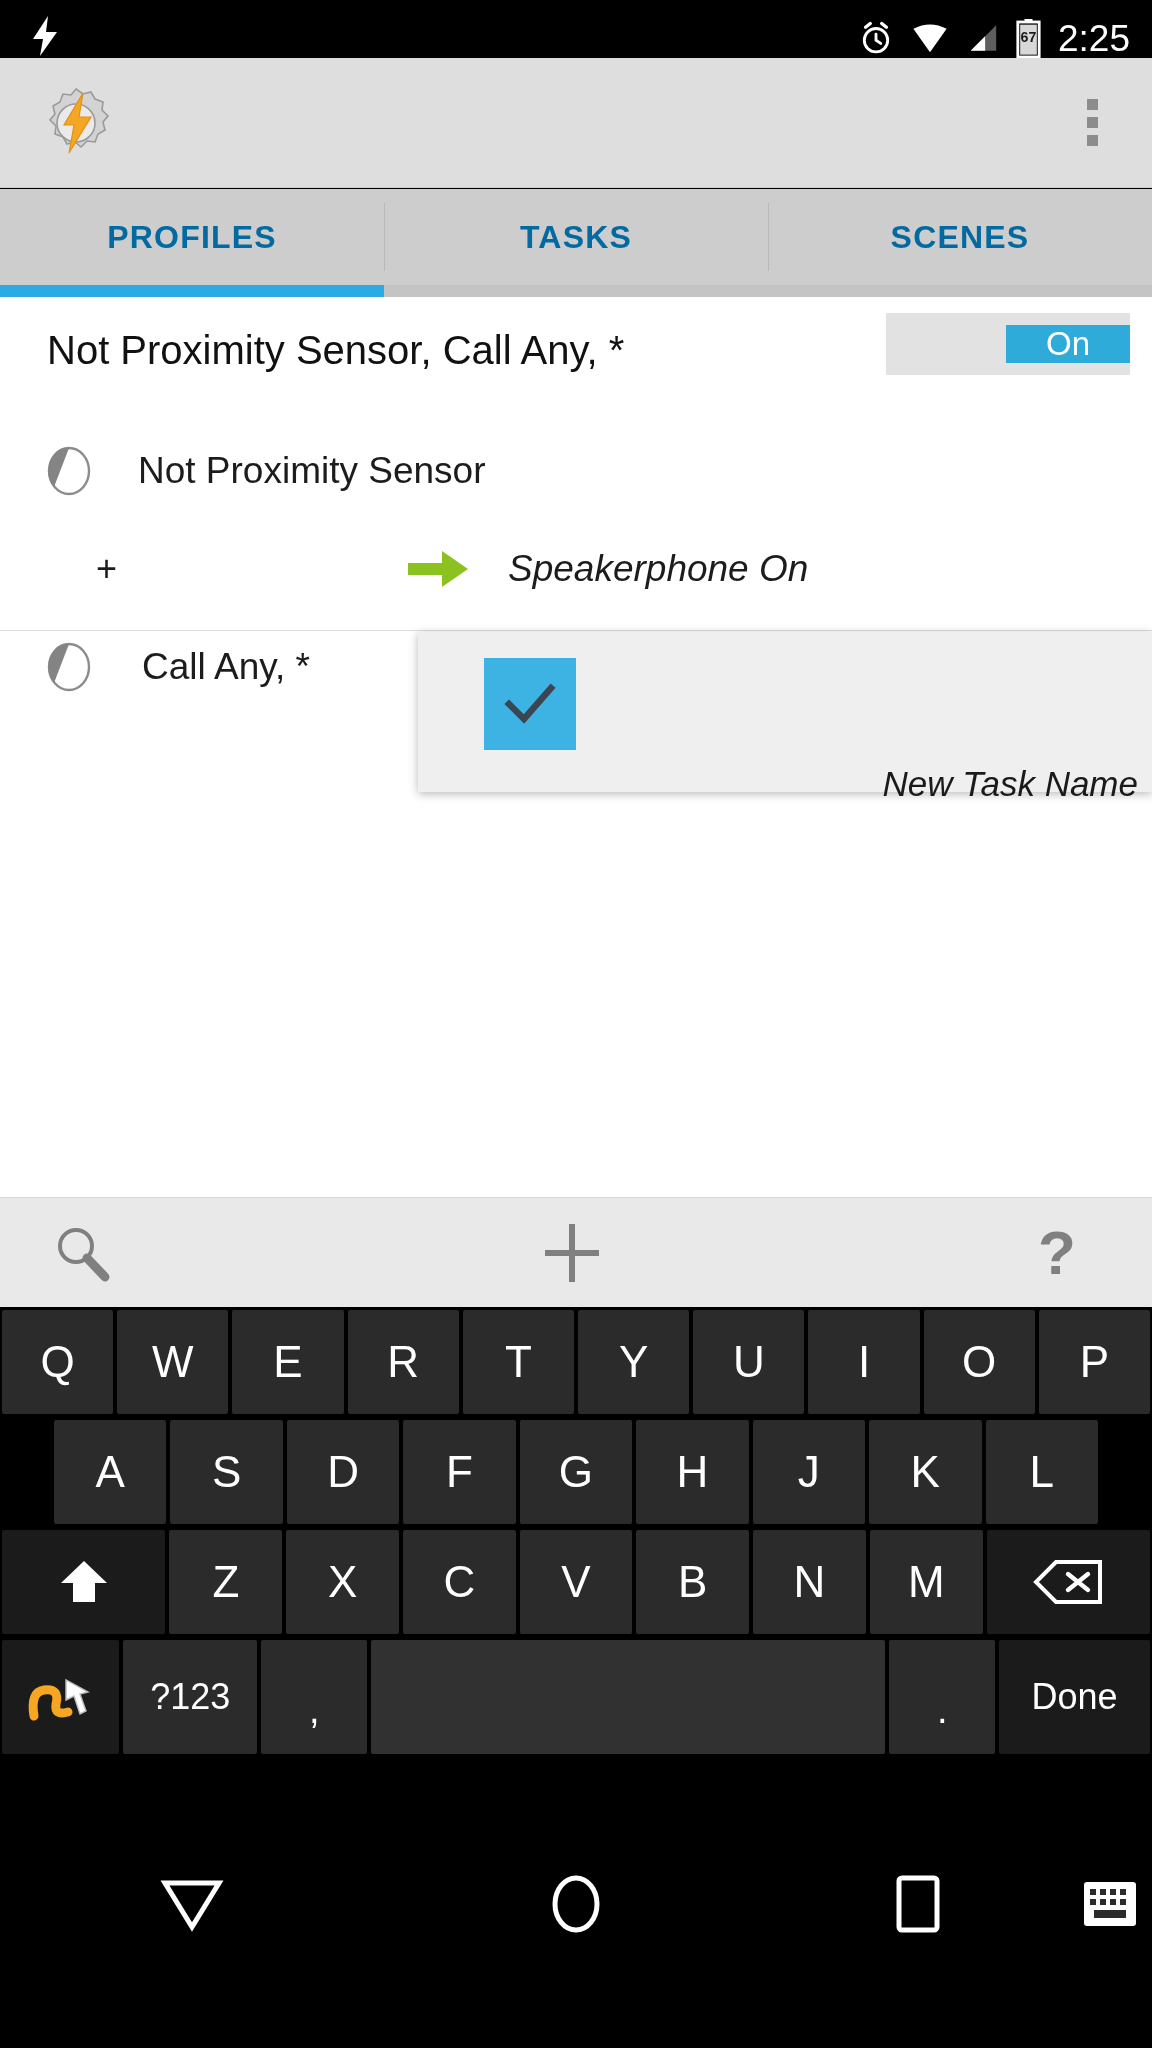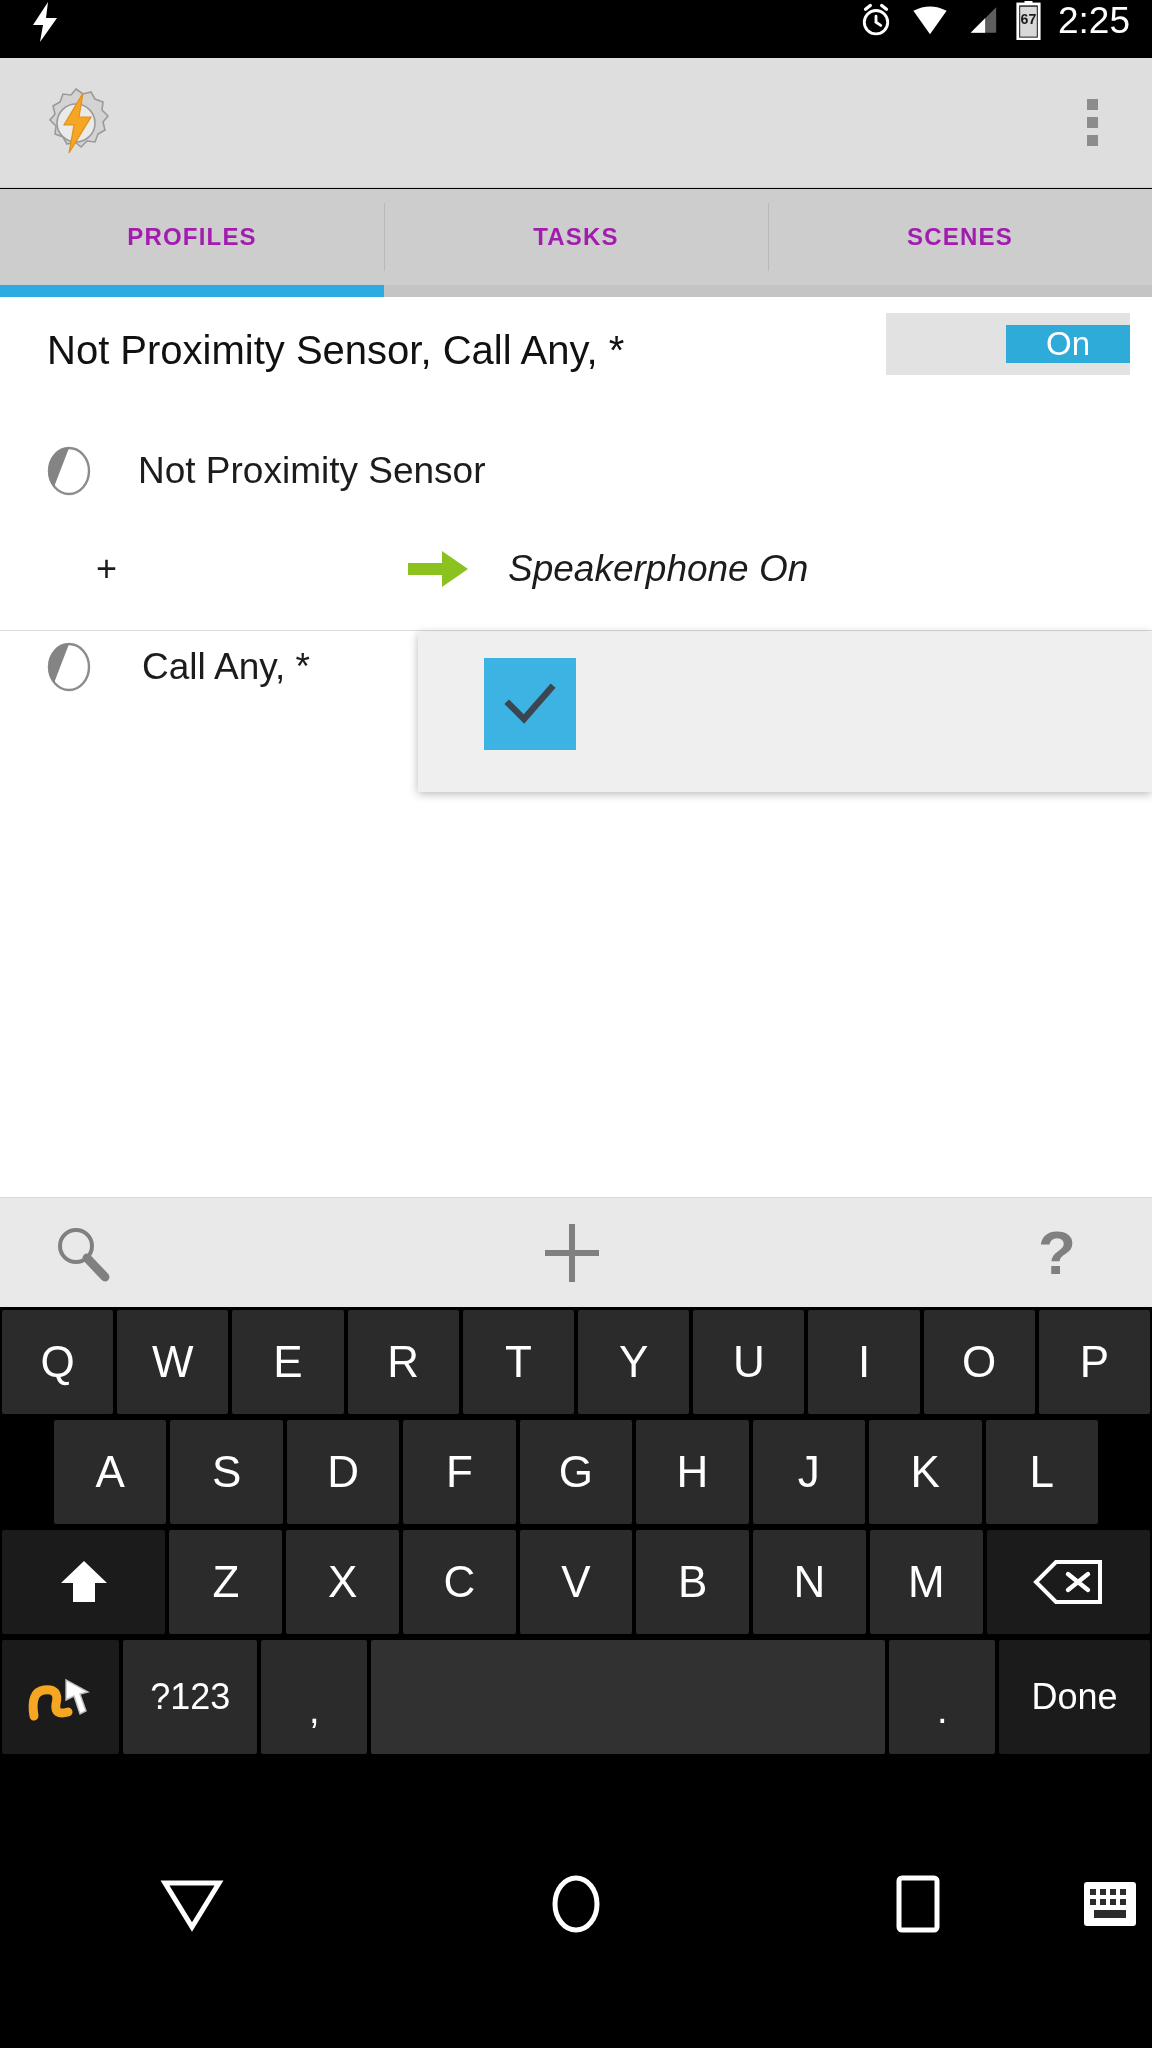--- a/index.html
+++ b/index.html
@@ -8,21 +8,21 @@
     font-family:"Liberation Sans", sans-serif;
     background:#000;
     overflow:hidden;
     position:relative;
   }
   .screen { position:absolute; inset:0; width:1152px; height:2048px; }
 
   
   .statusbar {
     position:absolute; top:0; left:0; width:1152px; height:58px;
-    background:#000; display:flex; align-items:flex-start;
+    background:#000; display:flex; align-items:flex-end;
   }
   .sb-left { margin-left:26px; display:flex; align-items:center; }
   .sb-right {
     margin-left:auto; margin-right:22px;
     display:flex; align-items:center; gap:16px;
   }
   .sb-time {
     color:#fff; font-size:37px; font-weight:400;
     letter-spacing:0px; line-height:1;
   }
@@ -52,21 +52,21 @@
   }
   .tab {
     flex:1; display:flex; align-items:center; justify-content:center;
     position:relative;
   }
   .tab + .tab::before {
     content:""; position:absolute; left:0; top:14px; bottom:14px;
     width:1px; background:#b9b9b9;
   }
   .tab-label {
-    font-size:24px; font-weight:bold; color:#a21caf; letter-spacing:1.2px;
+    font-size:32px; font-weight:bold; color:#0369a1; letter-spacing:1.2px;
   }
   .tab-indicator-row {
     position:absolute; top:285px; left:0; width:1152px; height:12px;
     background:#c4c4c4; display:flex;
   }
   .tab-ind { flex:1; height:12px; }
   .tab-ind.active { background:#2cabe2; }
 
   
   .content {
@@ -325,20 +325,21 @@
   </div>
 
   <div class="dialog">
     <div class="dlg-row">
       <button class="dlg-ok">
         <svg width="62" height="62" viewBox="0 0 62 62">
           <path d="M10 31 L25 46 L52 15" fill="none" stroke="#3c4650" stroke-width="6.5" stroke-linecap="square"></path>
         </svg>
       </button>
     </div>
+    <div class="dlg-caption">New Task Name</div>
   </div>
 
   <div class="toolbar">
     <div class="tb-btn tb-search">
       <svg width="62" height="62" viewBox="0 0 62 62">
         <circle cx="25" cy="24" r="16" fill="none" stroke="#808080" stroke-width="4"></circle>
         <path d="M36 36 L54 55" stroke="#808080" stroke-width="9" stroke-linecap="round"></path>
       </svg>
     </div>
     <div class="tb-btn tb-add">

